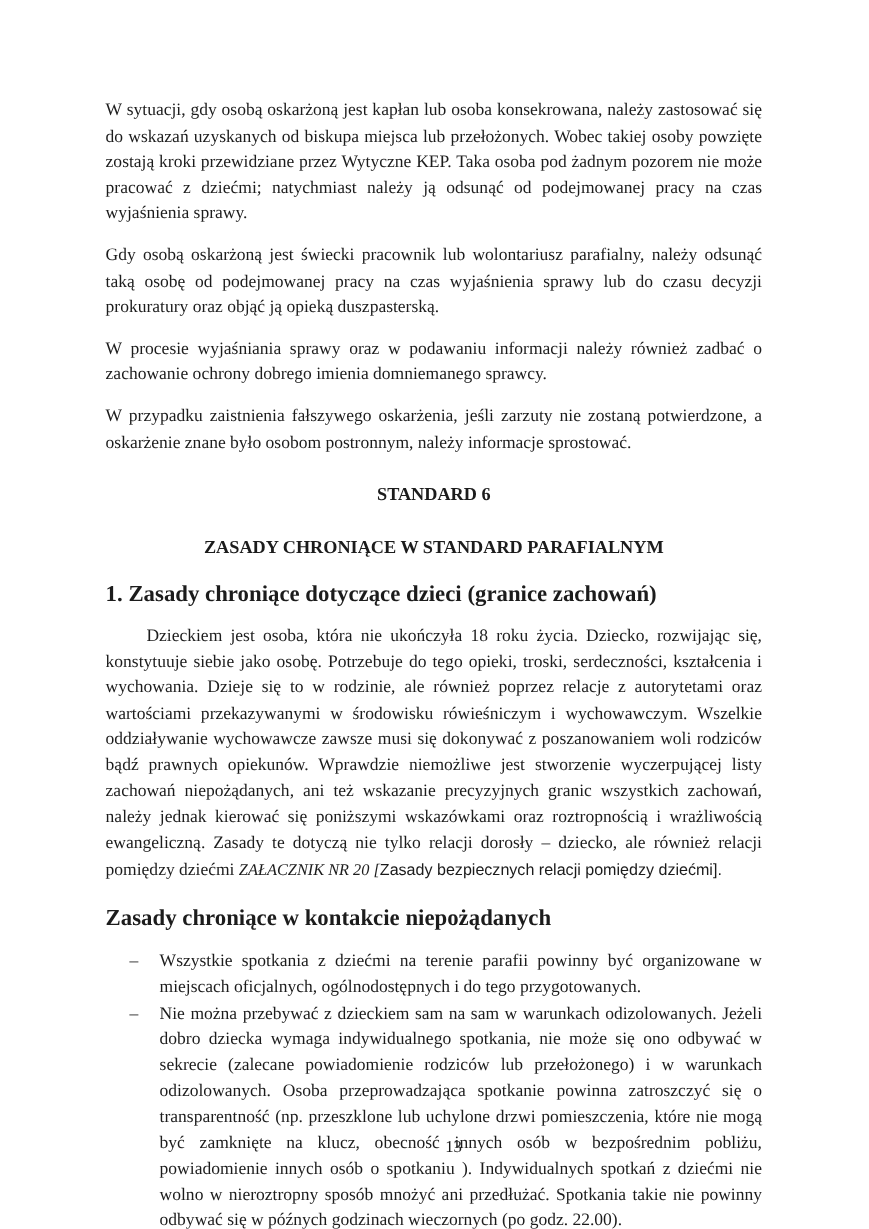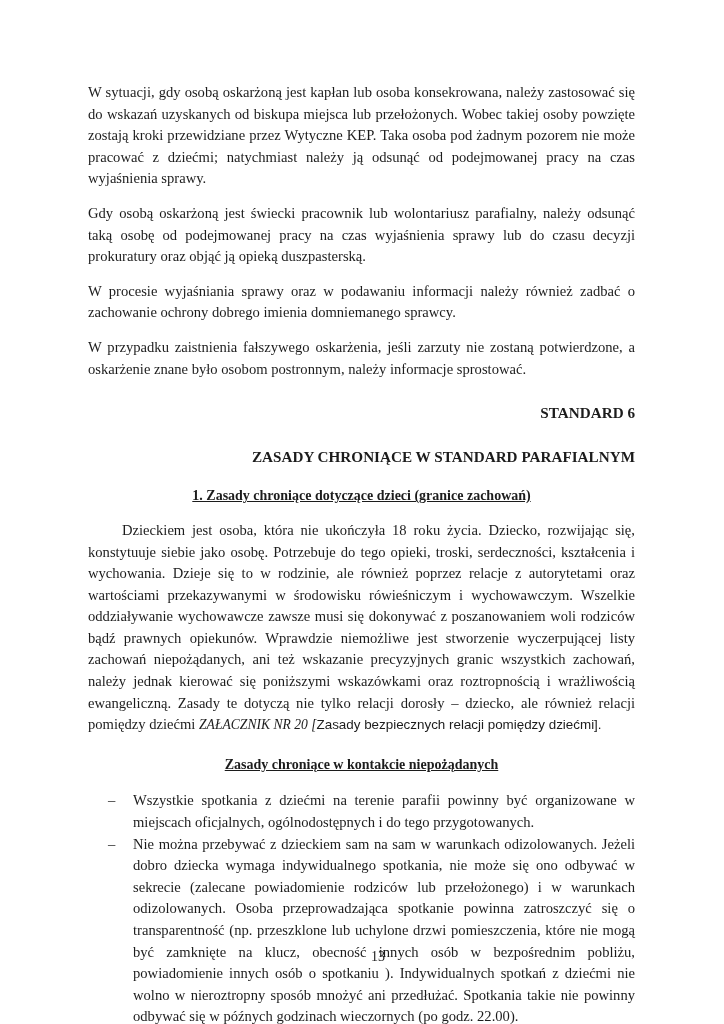--- a/index.html
+++ b/index.html
@@ -37,30 +37,29 @@
   .annex-title {
     font-family: "Liberation Sans", sans-serif;
     font-size: 13.4px;
   }
   .center-heading {
     margin: 0 0 13px 0;
     padding-top: 9px;
     font-size: 15.2px;
     line-height: 21.6px;
     font-weight: bold;
-    text-align: right;
+    text-align: center;
   }
   .sub-heading {
     margin: 0 0 13px 0;
     padding-top: 5px;
-    font-size: 14px;
+    font-size: 19px;
     line-height: 21.6px;
     font-weight: bold;
-    text-align: center;
-    text-decoration: underline;
+    text-align: left;
   }
   .bullet-list {
     margin: 0;
     padding-top: 2px;
   }
   .bullet-item {
     position: relative;
     padding-left: 45px;
     font-size: 14.6px;
     line-height: 21.6px;

